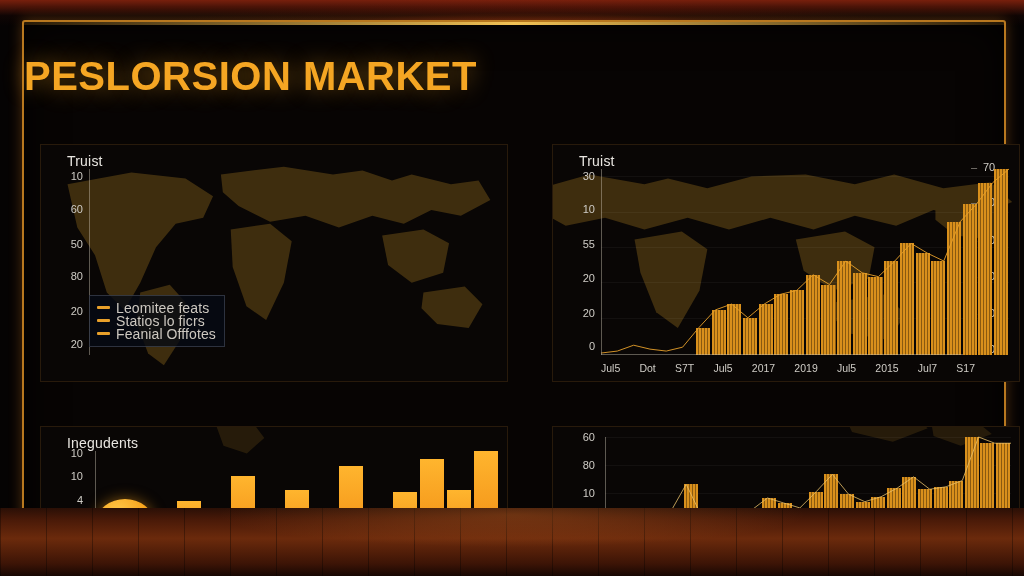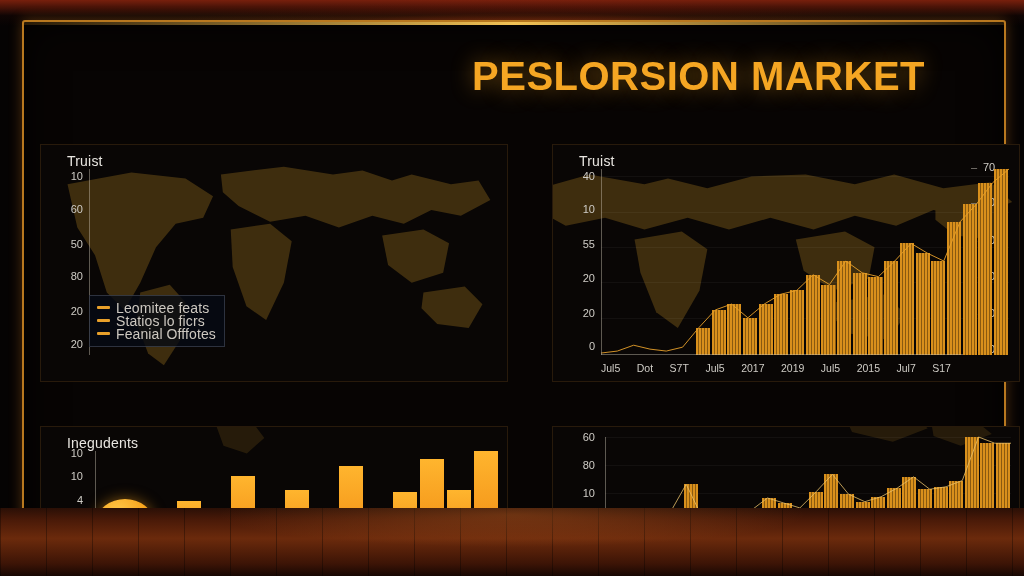--- a/index.html
+++ b/index.html
@@ -28,21 +28,21 @@
   
   .frame{position:absolute;left:22px;top:20px;width:980px;height:536px;
     border:2.5px solid #b8781f;border-radius:3px;background:#070403;
     box-shadow:0 0 14px rgba(255,150,40,.30), inset 0 0 40px rgba(0,0,0,.9);}
   .frame-inner-glow{position:absolute;left:0;top:0;right:0;height:3px;
     background:linear-gradient(90deg, rgba(180,120,30,.2), rgba(255,205,90,.95) 50%, rgba(180,120,30,.2));}
   .frame-bot-glow{position:absolute;left:0;bottom:0;right:0;height:3px;
     background:linear-gradient(90deg, rgba(170,110,25,.25), rgba(255,190,80,.85) 50%, rgba(170,110,25,.25));}
 
   
-  .hdr{position:absolute;left:9px;top:32px;width:892px;text-align:right;}
+  .hdr{position:absolute;left:0;top:32px;width:892px;text-align:left;}
   .title{font-size:40px;font-weight:bold;letter-spacing:.5px;color:#F5A623;
     text-shadow:0 0 22px rgba(245,166,35,.45);margin:0;}
   .subtitle{margin-top:10px;font-size:11.5px;color:#d8d5d0;letter-spacing:.15px;
     opacity:.88;filter:blur(.18px);}
 
   
   .panels{position:absolute;left:16px;top:122px;width:980px;height:396px;
     display:grid;grid-template-columns:1fr 1fr;grid-template-rows:238px 152px;
     column-gap:12px;row-gap:6px;gap:44px;}
   .panel{position:relative;overflow:hidden;background:#090605;border:1px solid rgba(150,100,35,.22);}
@@ -168,21 +168,21 @@
               <path d="M250,96 L300,88 L330,104 L324,136 L288,148 L258,128 Z"></path>
               <path d="M290,160 L340,152 L362,172 L344,198 L306,192 L288,176 Z"></path>
               <path d="M392,60 L440,52 L466,72 L450,96 L412,92 L392,76 Z"></path>
             </g>
           </svg>
         </div>
         <div class="panel-inner">
           <div class="ptitle">Truist</div>
 
           <div class="yaxis">
-            <div class="ytick" style="top:4%">40</div>
+            <div class="ytick" style="top:4%">30</div>
             <div class="ytick" style="top:22%">10</div>
             <div class="ytick" style="top:41%">55</div>
             <div class="ytick" style="top:60%">20</div>
             <div class="ytick" style="top:79%">20</div>
             <div class="ytick" style="top:97%">0</div>
           </div>
 
           <div class="yaxisR">
             <div class="ytickR" style="top:2%">70</div>
             <div class="ytickR" style="top:21%">50</div>
@@ -231,21 +231,21 @@
             <div class="lineov">
               <svg viewBox="0 0 100 100" preserveAspectRatio="none">
                 <polyline id="tr-line" fill="none" stroke="#E8A02A" stroke-width="0.9" vector-effect="non-scaling-stroke" points="0.00,98.95 4.00,97.89 8.00,94.74 12.00,96.84 16.00,97.89 20.00,95.79 24.00,85.26 28.00,75.79 32.00,72.63 36.00,80.00 40.00,72.63 44.00,67.37 48.00,65.26 52.00,56.84 56.00,62.11 60.00,49.47 64.00,55.79 68.00,57.89 72.00,49.47 76.00,40.00 80.00,45.26 84.00,49.47 88.00,28.42 92.00,18.95 96.00,7.37 100.00,0.00"></polyline>
               </svg>
             </div>
           </div>
 
           <div class="axisline-l"></div>
           <div class="axisline-b" style="right:56px"></div>
 
-          <div class="xaxis" style="right:68px" id="tr-x">
+          <div class="xaxis" style="right:44px" id="tr-x">
               <span class="xtick">Jul5</span>
               <span class="xtick">Dot</span>
               <span class="xtick">S7T</span>
               <span class="xtick">Jul5</span>
               <span class="xtick">2017</span>
               <span class="xtick">2019</span>
               <span class="xtick">Jul5</span>
               <span class="xtick">2015</span>
               <span class="xtick">Jul7</span>
               <span class="xtick">S17</span>

